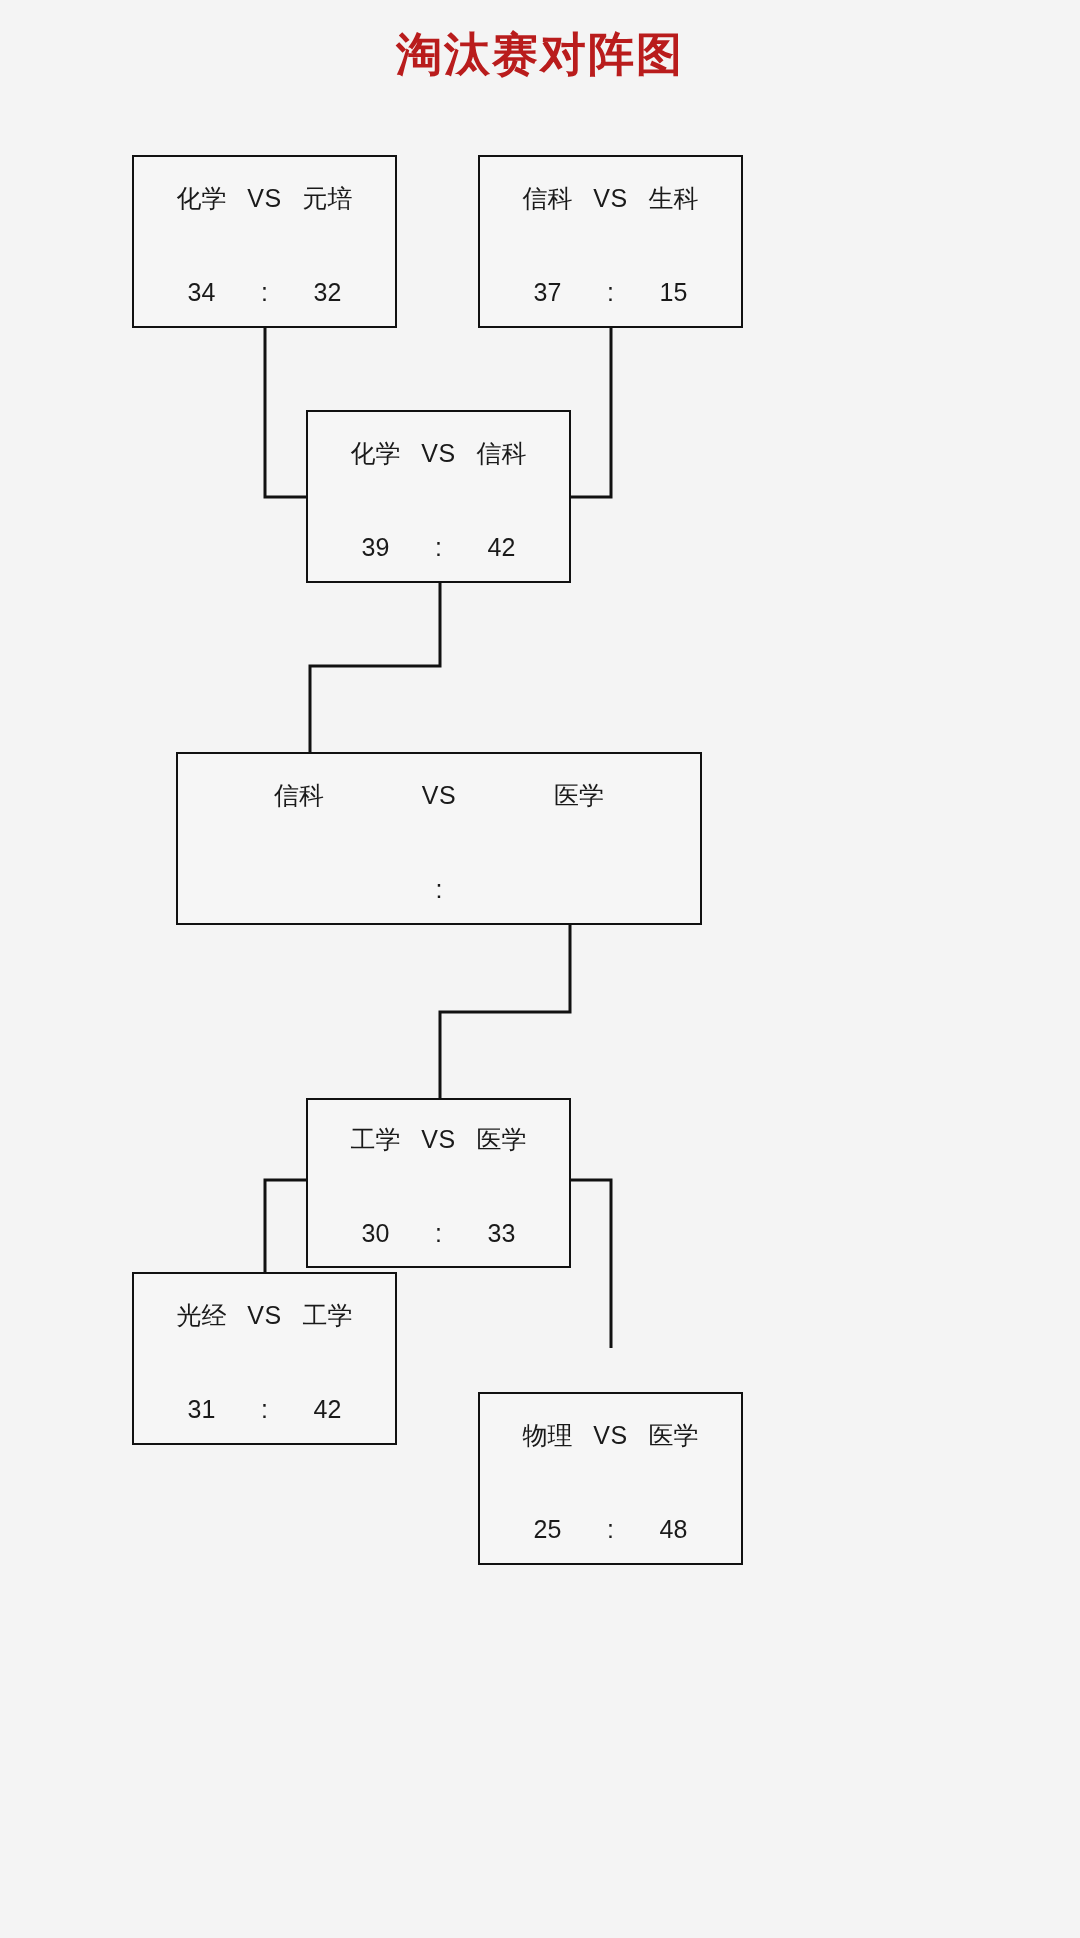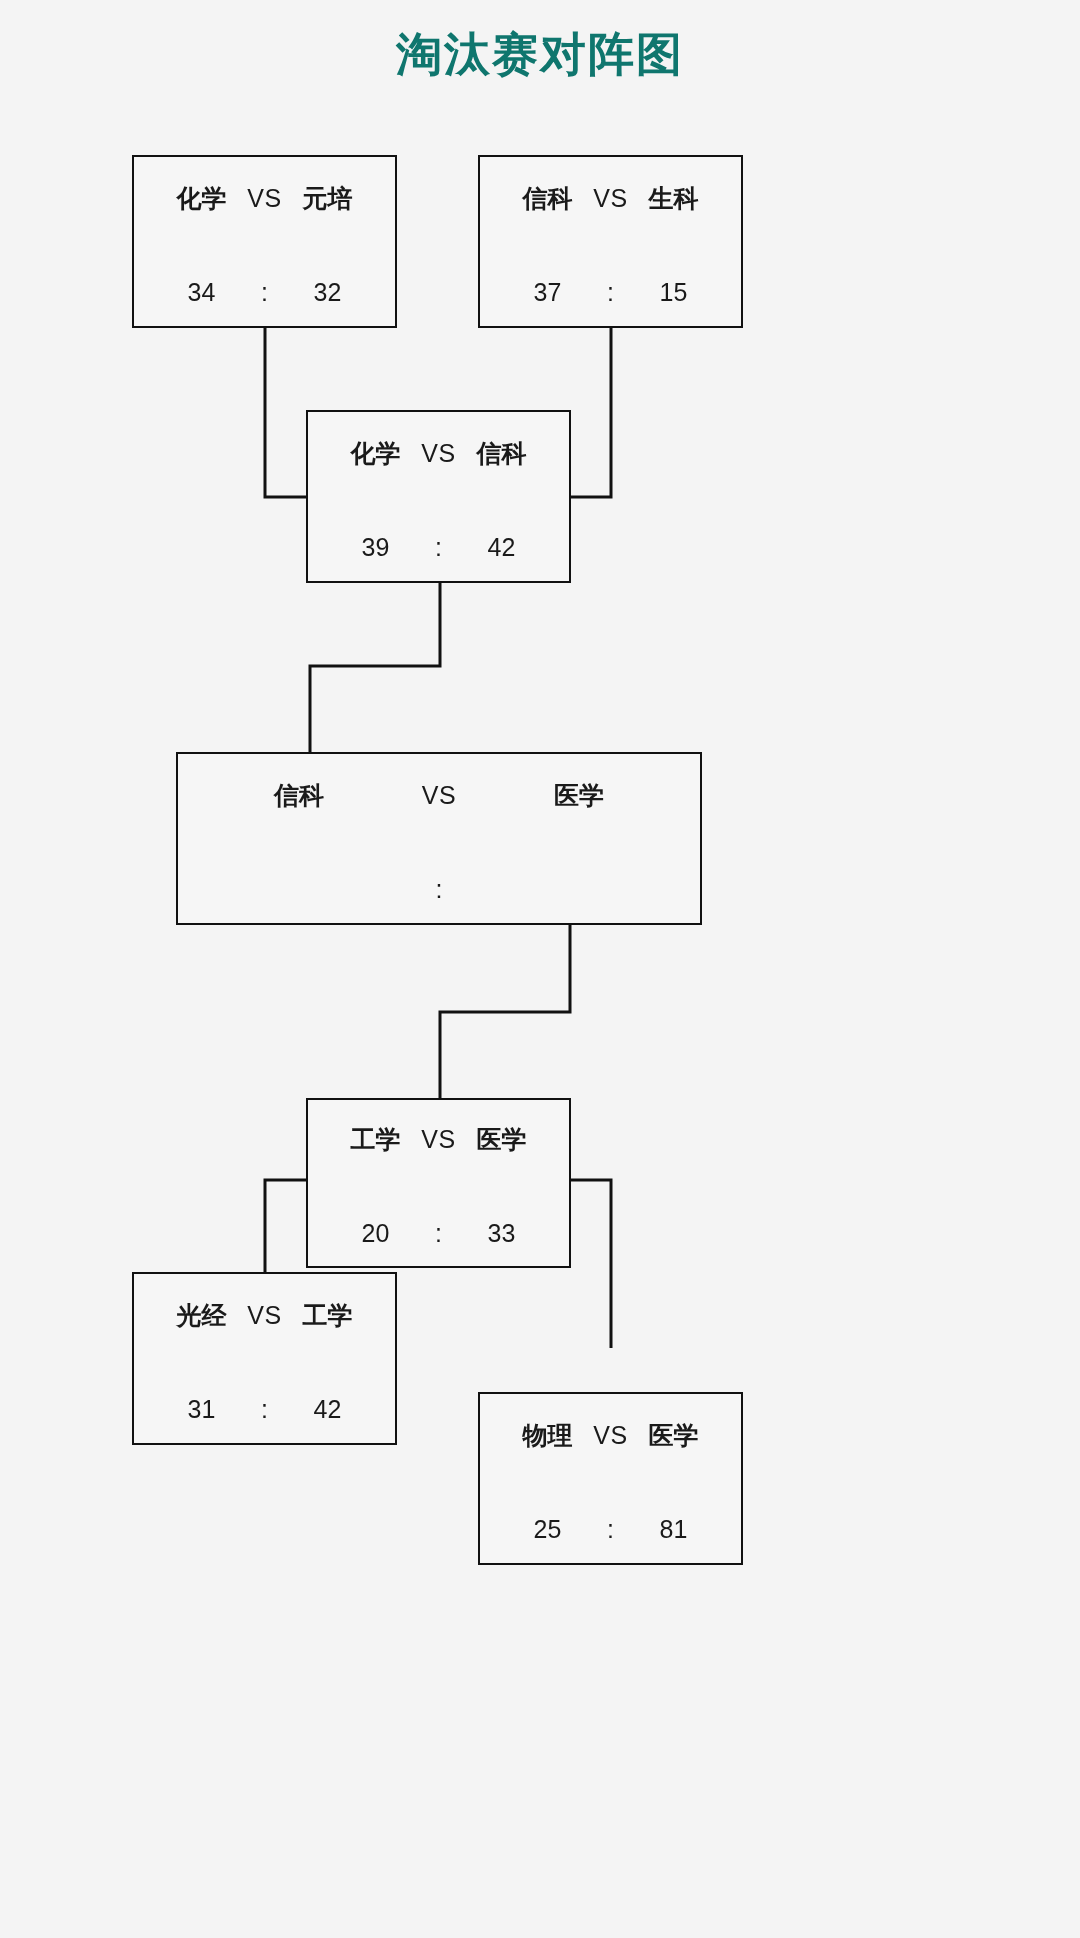--- a/index.html
+++ b/index.html
@@ -21,21 +21,21 @@
   }
   #title {
     position: absolute;
     left: 0;
     top: 24px;
     width: 1080px;
     text-align: center;
     font-size: 46px;
     font-weight: bold;
     letter-spacing: 2px;
-    color: #0f766e;
+    color: #b91c1c;
   }
   #lines {
     position: absolute;
     left: 0;
     top: 0;
     width: 1080px;
     height: 1938px;
   }
   .match {
     position: absolute;
@@ -62,21 +62,20 @@
     margin-top: 64px;
   }
   .cell {
     font-size: 25px;
     line-height: 30px;
     text-align: center;
     white-space: nowrap;
   }
   .cell-team {
     min-width: 64px;
-    font-weight: bold;
   }
   .cell-vs {
     min-width: 62px;
     letter-spacing: 0.5px;
   }
   .cell-score {
     min-width: 64px;
   }
   .cell-colon {
     min-width: 62px;
@@ -163,21 +162,21 @@
     </div>
   </div>
 
   <div class="match" style="left:306px; top:1098px; width:265px; height:170px;">
     <div class="row row-teams">
       <span class="cell cell-team">工学</span>
       <span class="cell cell-vs">VS</span>
       <span class="cell cell-team">医学</span>
     </div>
     <div class="row row-scores">
-      <span class="cell cell-score">20</span>
+      <span class="cell cell-score">30</span>
       <span class="cell cell-colon">:</span>
       <span class="cell cell-score">33</span>
     </div>
   </div>
 
   <div class="match" style="left:132px; top:1272px; width:265px; height:173px;">
     <div class="row row-teams">
       <span class="cell cell-team">光经</span>
       <span class="cell cell-vs">VS</span>
       <span class="cell cell-team">工学</span>
@@ -191,17 +190,17 @@
 
   <div class="match" style="left:478px; top:1392px; width:265px; height:173px;">
     <div class="row row-teams">
       <span class="cell cell-team">物理</span>
       <span class="cell cell-vs">VS</span>
       <span class="cell cell-team">医学</span>
     </div>
     <div class="row row-scores">
       <span class="cell cell-score">25</span>
       <span class="cell cell-colon">:</span>
-      <span class="cell cell-score">81</span>
+      <span class="cell cell-score">48</span>
     </div>
   </div>
 
 </div>
 
 </body></html>

